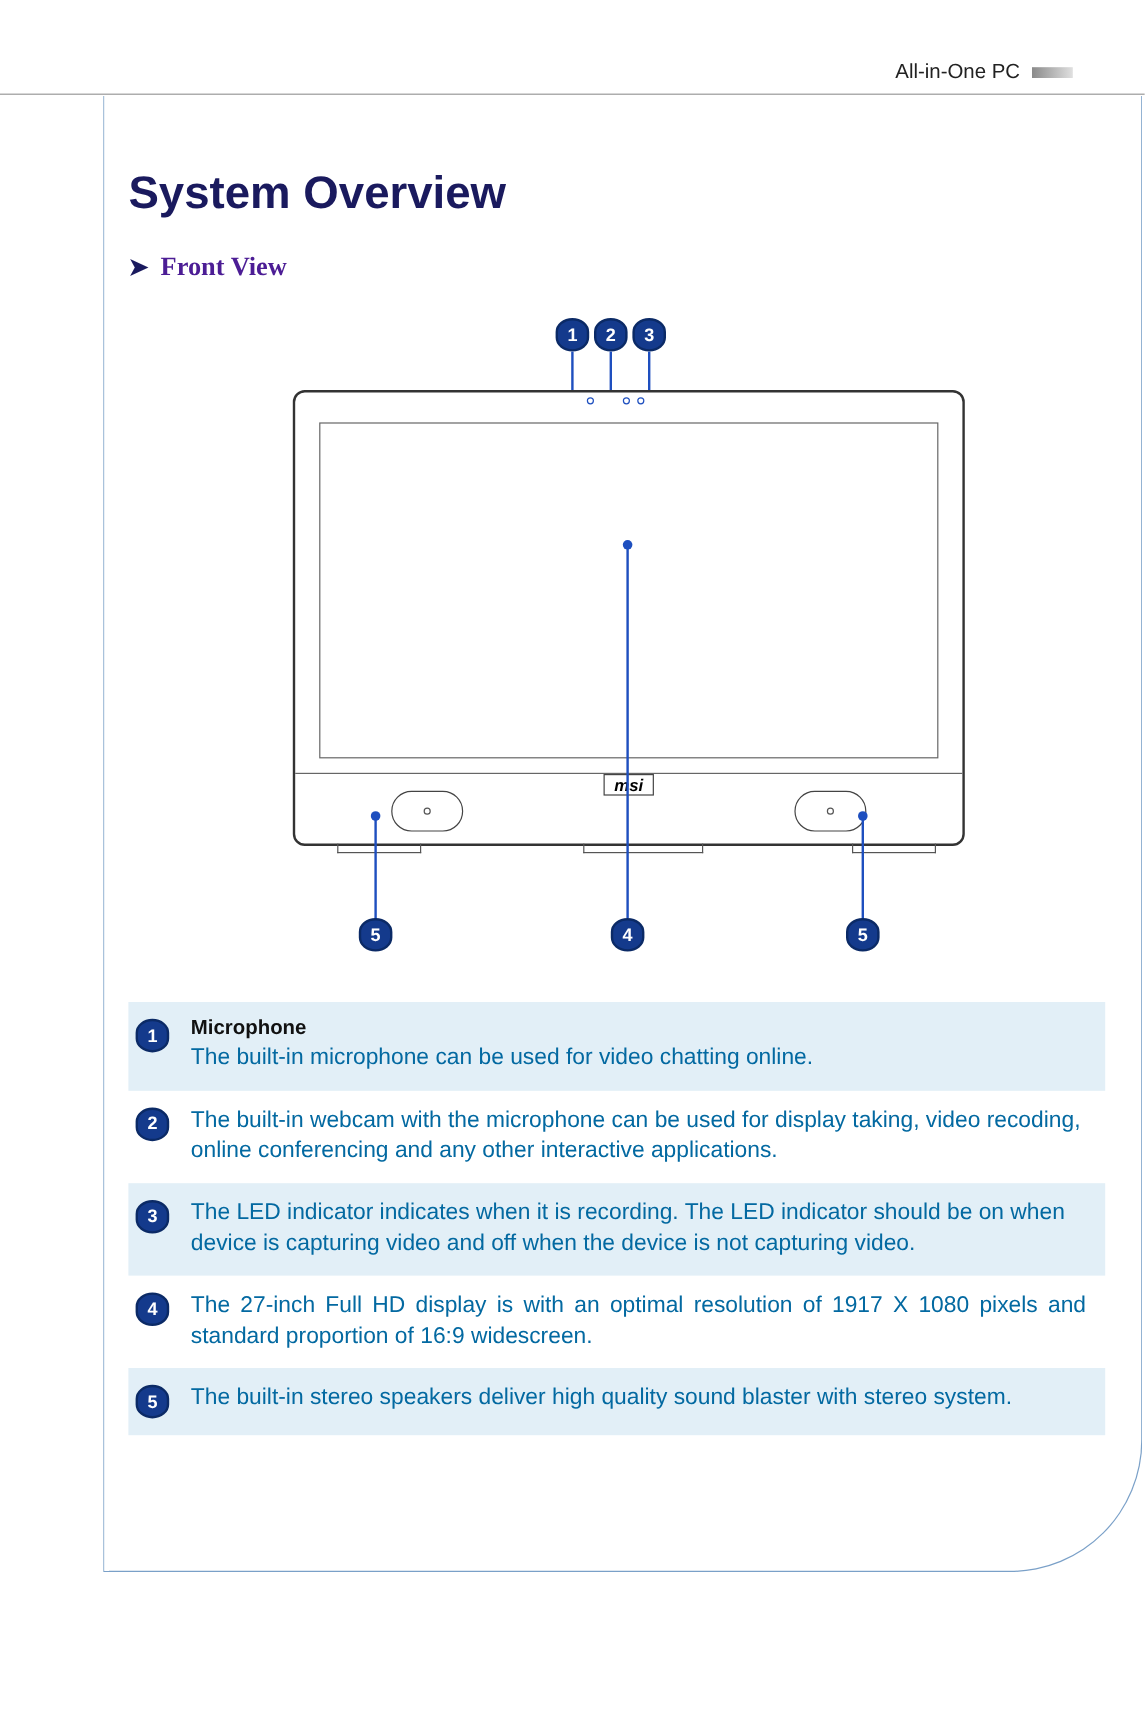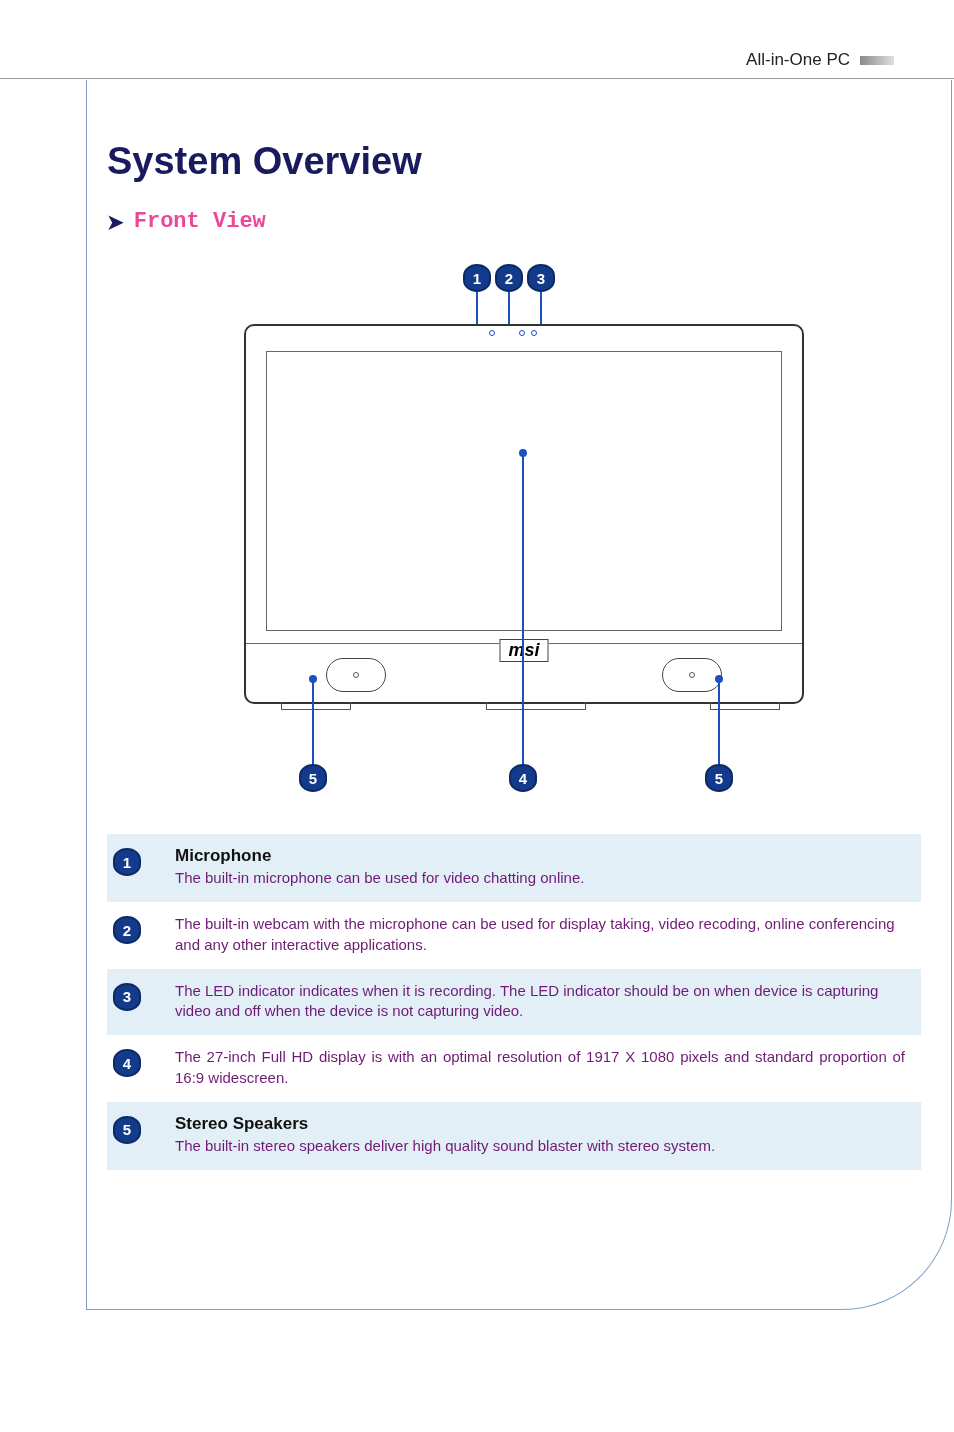--- a/index.html
+++ b/index.html
@@ -65,22 +65,22 @@
     margin-bottom: 10px;
   }
   .chevron {
     font-size: 20px;
     color: #1a1a5e;
     font-weight: bold;
   }
   .subtitle {
     font-size: 22px;
     font-weight: bold;
-    color: #ec4899;
-    font-family: Liberation Mono, monospace;
+    color: #4c1d95;
+    font-family: Liberation Serif, serif;
   }
   .diagram-wrap {
     position: relative;
     width: 650px;
     height: 560px;
     margin: 0 auto 30px auto;
   }
   
   .monitor-outer {
     position: absolute;
@@ -107,21 +107,21 @@
     border-top: 1.5px solid #666;
   }
   .logo-box {
     position: absolute;
     bottom: 40px;
     left: 50%;
     transform: translateX(-50%);
     border: 1px solid #444;
     font-style: italic;
     font-weight: bold;
-    font-size: 18px;
+    font-size: 14px;
     padding: 0px 8px;
     background: #fff;
   }
   .speaker {
     position: absolute;
     bottom: 10px;
     width: 60px;
     height: 34px;
     border: 1.5px solid #444;
     border-radius: 18px;
@@ -220,30 +220,30 @@
     background: #143a8c;
     border: 2px solid #0b2a66;
     border-radius: 24px / 20px;
     color: #fff;
     font-weight: bold;
     font-size: 15px;
     display: flex;
     align-items: center; justify-content: center;
     margin-top: 2px;
   }
-  .item-body { flex: 1; margin-left: 16px; }
+  .item-body { flex: 1; }
   .item-title {
     font-size: 17px;
     font-weight: bold;
     color: #111;
     margin-bottom: 2px;
   }
   .item-desc {
-    font-size: 15px;
-    color: #701a75;
+    font-size: 19px;
+    color: #0369a1;
     line-height: 1.35;
   }
   .item-desc.justify { text-align: justify; }
 
   
   .side-tab {
     position: absolute;
     top: 654px;
     right: 41px;
     width: 44px;
@@ -360,18 +360,17 @@
       </div>
       <div class="item-row">
         <div class="item-ball">4</div>
         <div class="item-body">
           <div class="item-desc justify">The 27-inch Full HD display is with an optimal resolution of 1917 X 1080 pixels and standard proportion of 16:9 widescreen.</div>
         </div>
       </div>
       <div class="item-row shaded">
         <div class="item-ball">5</div>
         <div class="item-body">
-          <div class="item-title">Stereo Speakers</div>
           <div class="item-desc">The built-in stereo speakers deliver high quality sound blaster with stereo system.</div>
         </div>
       </div>
     </div>
 </div>
 
 </body></html>

